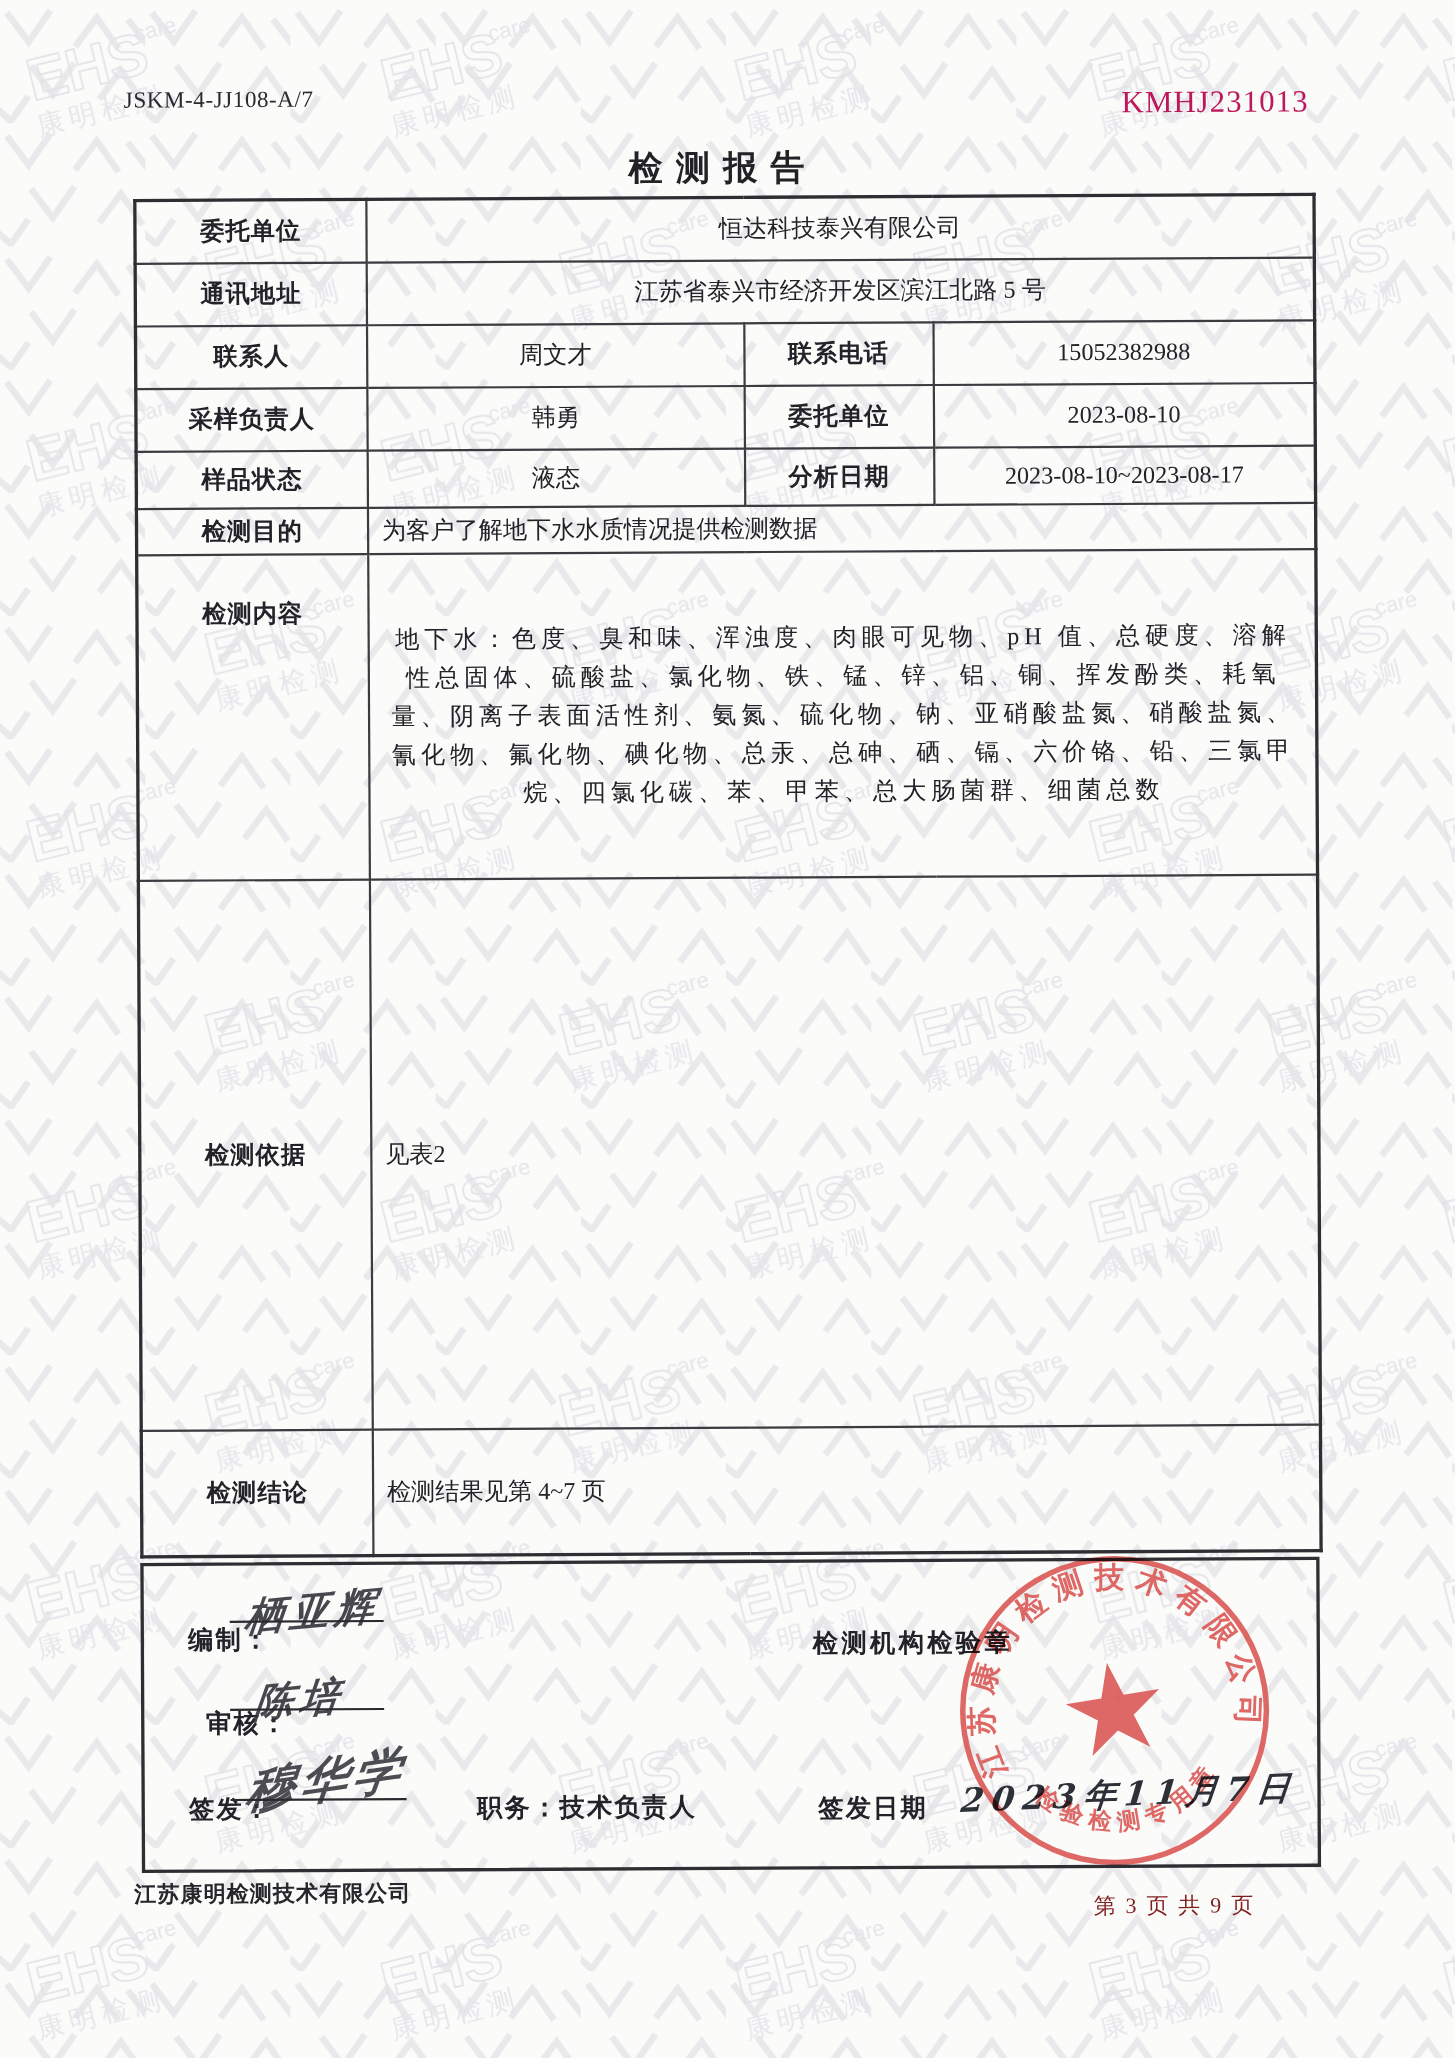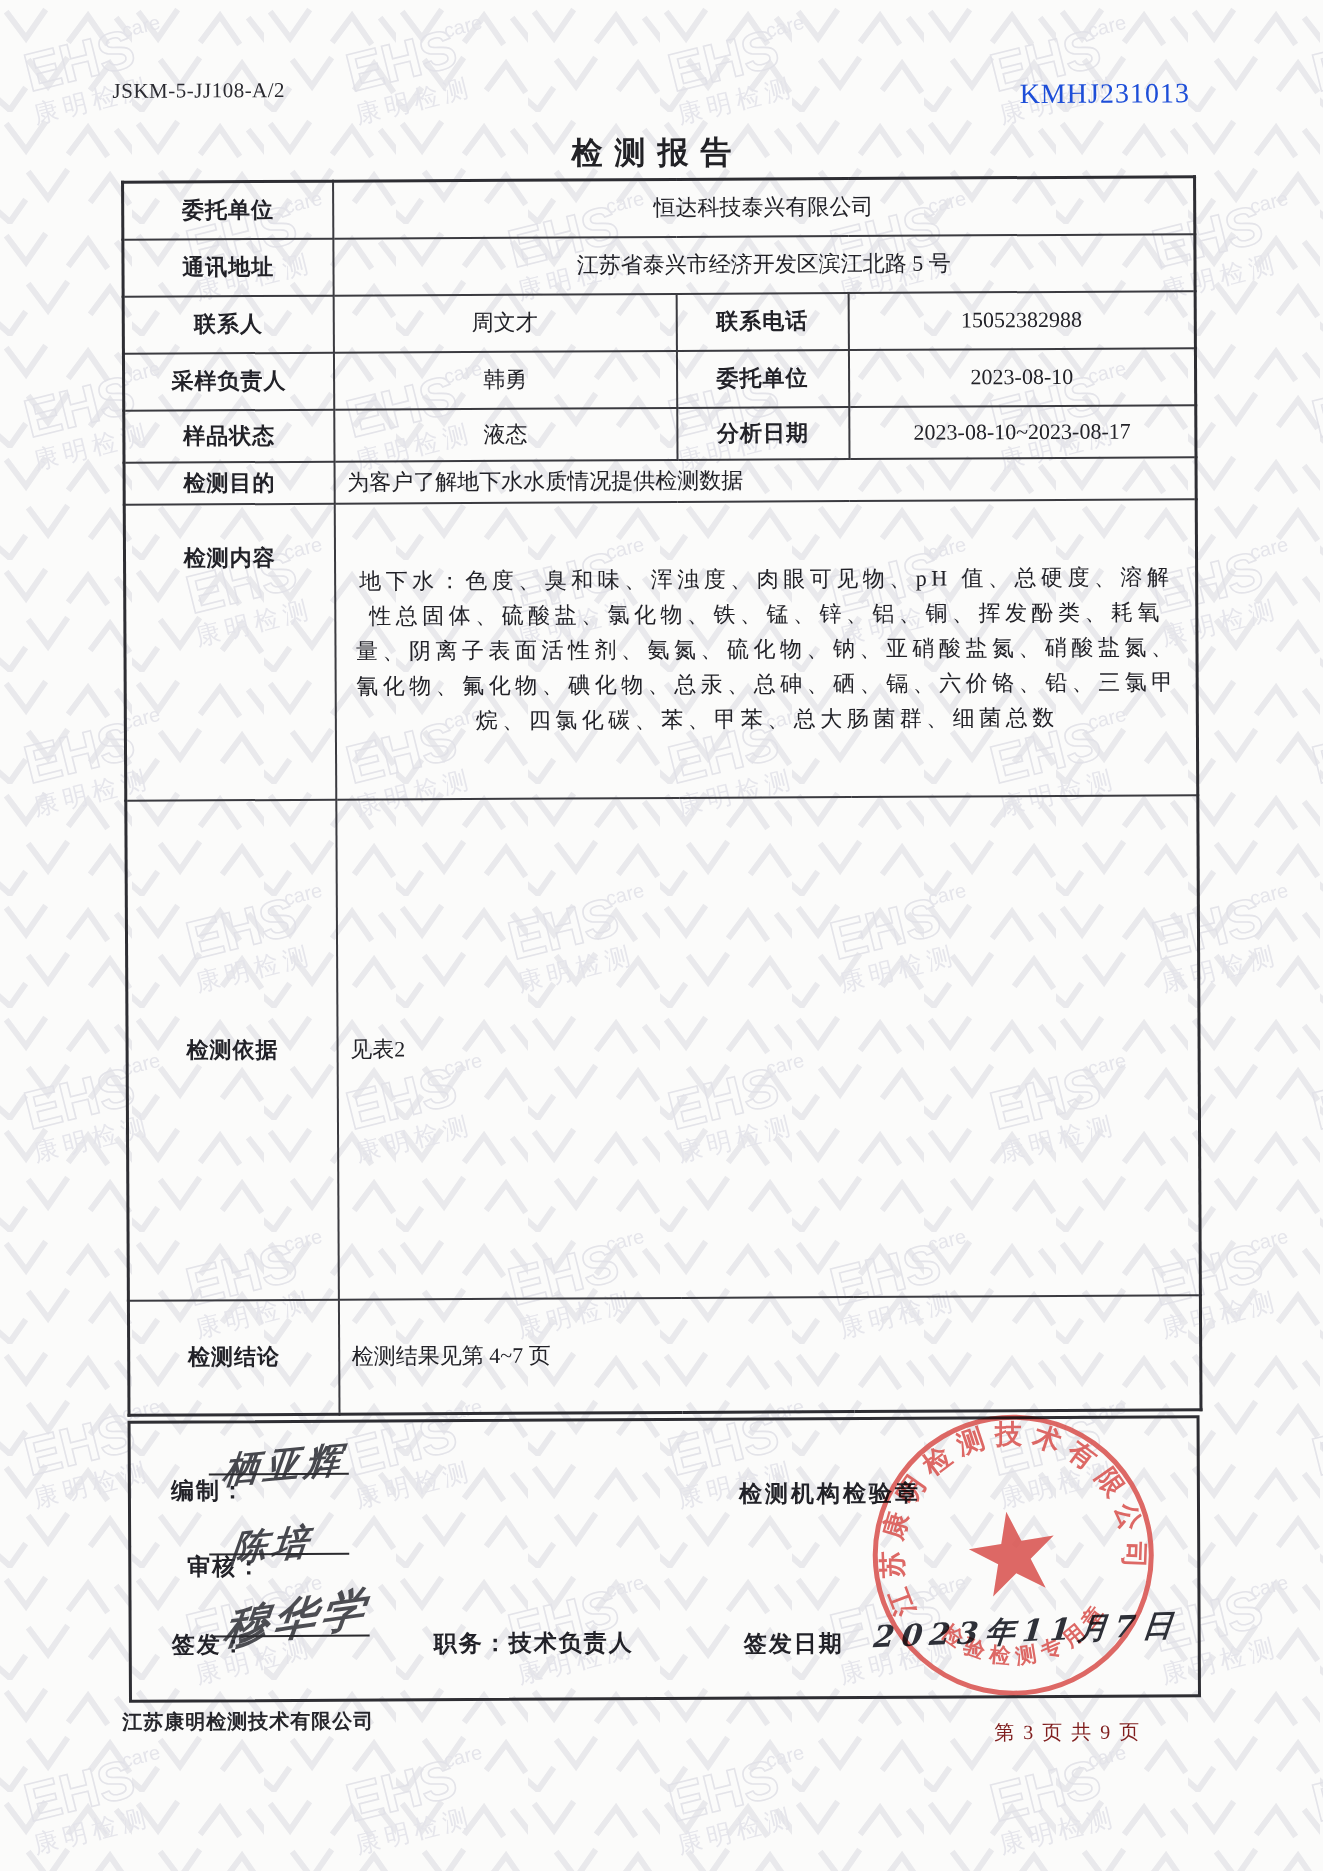--- a/index.html
+++ b/index.html
@@ -4,21 +4,21 @@
 <style>
   html,body{margin:0;padding:0;}
   body{
     width:1323px;height:1871px;position:relative;overflow:hidden;
     background:#fbfbfa;color:#1f1f24;
     font-family:"Liberation Serif","DejaVu Serif",serif;
   }
   #watermark{position:absolute;left:0;top:0;z-index:0;}
   #doc{position:absolute;left:0;top:0;width:1323px;height:1871px;z-index:1;transform:rotate(-0.3deg);}
   .hdr-code{position:absolute;left:117px;top:76px;font-size:21px;letter-spacing:0.5px;color:#2a2a30;}
-  .hdr-no{position:absolute;left:1024px;top:80px;font-size:28px;letter-spacing:1px;color:#1d4ed8;}
+  .hdr-no{position:absolute;left:1024px;top:80px;font-size:28px;letter-spacing:1px;color:#be185d;}
   .doc-title{position:absolute;left:0;top:132px;width:100%;text-align:center;
     font-size:31px;font-weight:bold;letter-spacing:12px;color:#222226;}
   table.info{position:absolute;left:125px;top:178px;width:1072px;border-collapse:collapse;
     table-layout:fixed;border:3px solid #2e2e33;}
   table.info td{border:2px solid #3b3b40;font-size:22px;text-align:center;vertical-align:middle;
     padding:0;color:#222228;}
   .lbl{font-weight:700;letter-spacing:1px;}
   .lbl-top{vertical-align:top !important;padding-top:38px !important;}
   .left{text-align:left !important;padding-left:12px !important;}
   .h57{height:57px}.h52{height:52px}.h42{height:42px}.h296{height:296px}.h500{height:500px}.h115{height:115px}
@@ -68,21 +68,21 @@
         <text x="-2" y="32" font-size="25" fill="#e4e4ea" letter-spacing="5">康明检测</text>
       </g>
     </pattern>
   </defs>
   <rect width="100%" height="100%" fill="url(#chevrons)"></rect>
   <rect width="100%" height="100%" fill="url(#brandwm)" opacity="0.9"></rect>
 </svg>
 
 <div id="doc">
 
-  <div class="hdr-code">JSKM-5-JJ108-A/2</div>
+  <div class="hdr-code">JSKM-4-JJ108-A/7</div>
   <div class="hdr-no">KMHJ231013</div>
   <div class="doc-title">检测报告</div>
 
   <table class="info">
     <colgroup>
         <col style="width:210px">
         <col style="width:343px">
         <col style="width:172px">
         <col style="width:347px">
       </colgroup>

